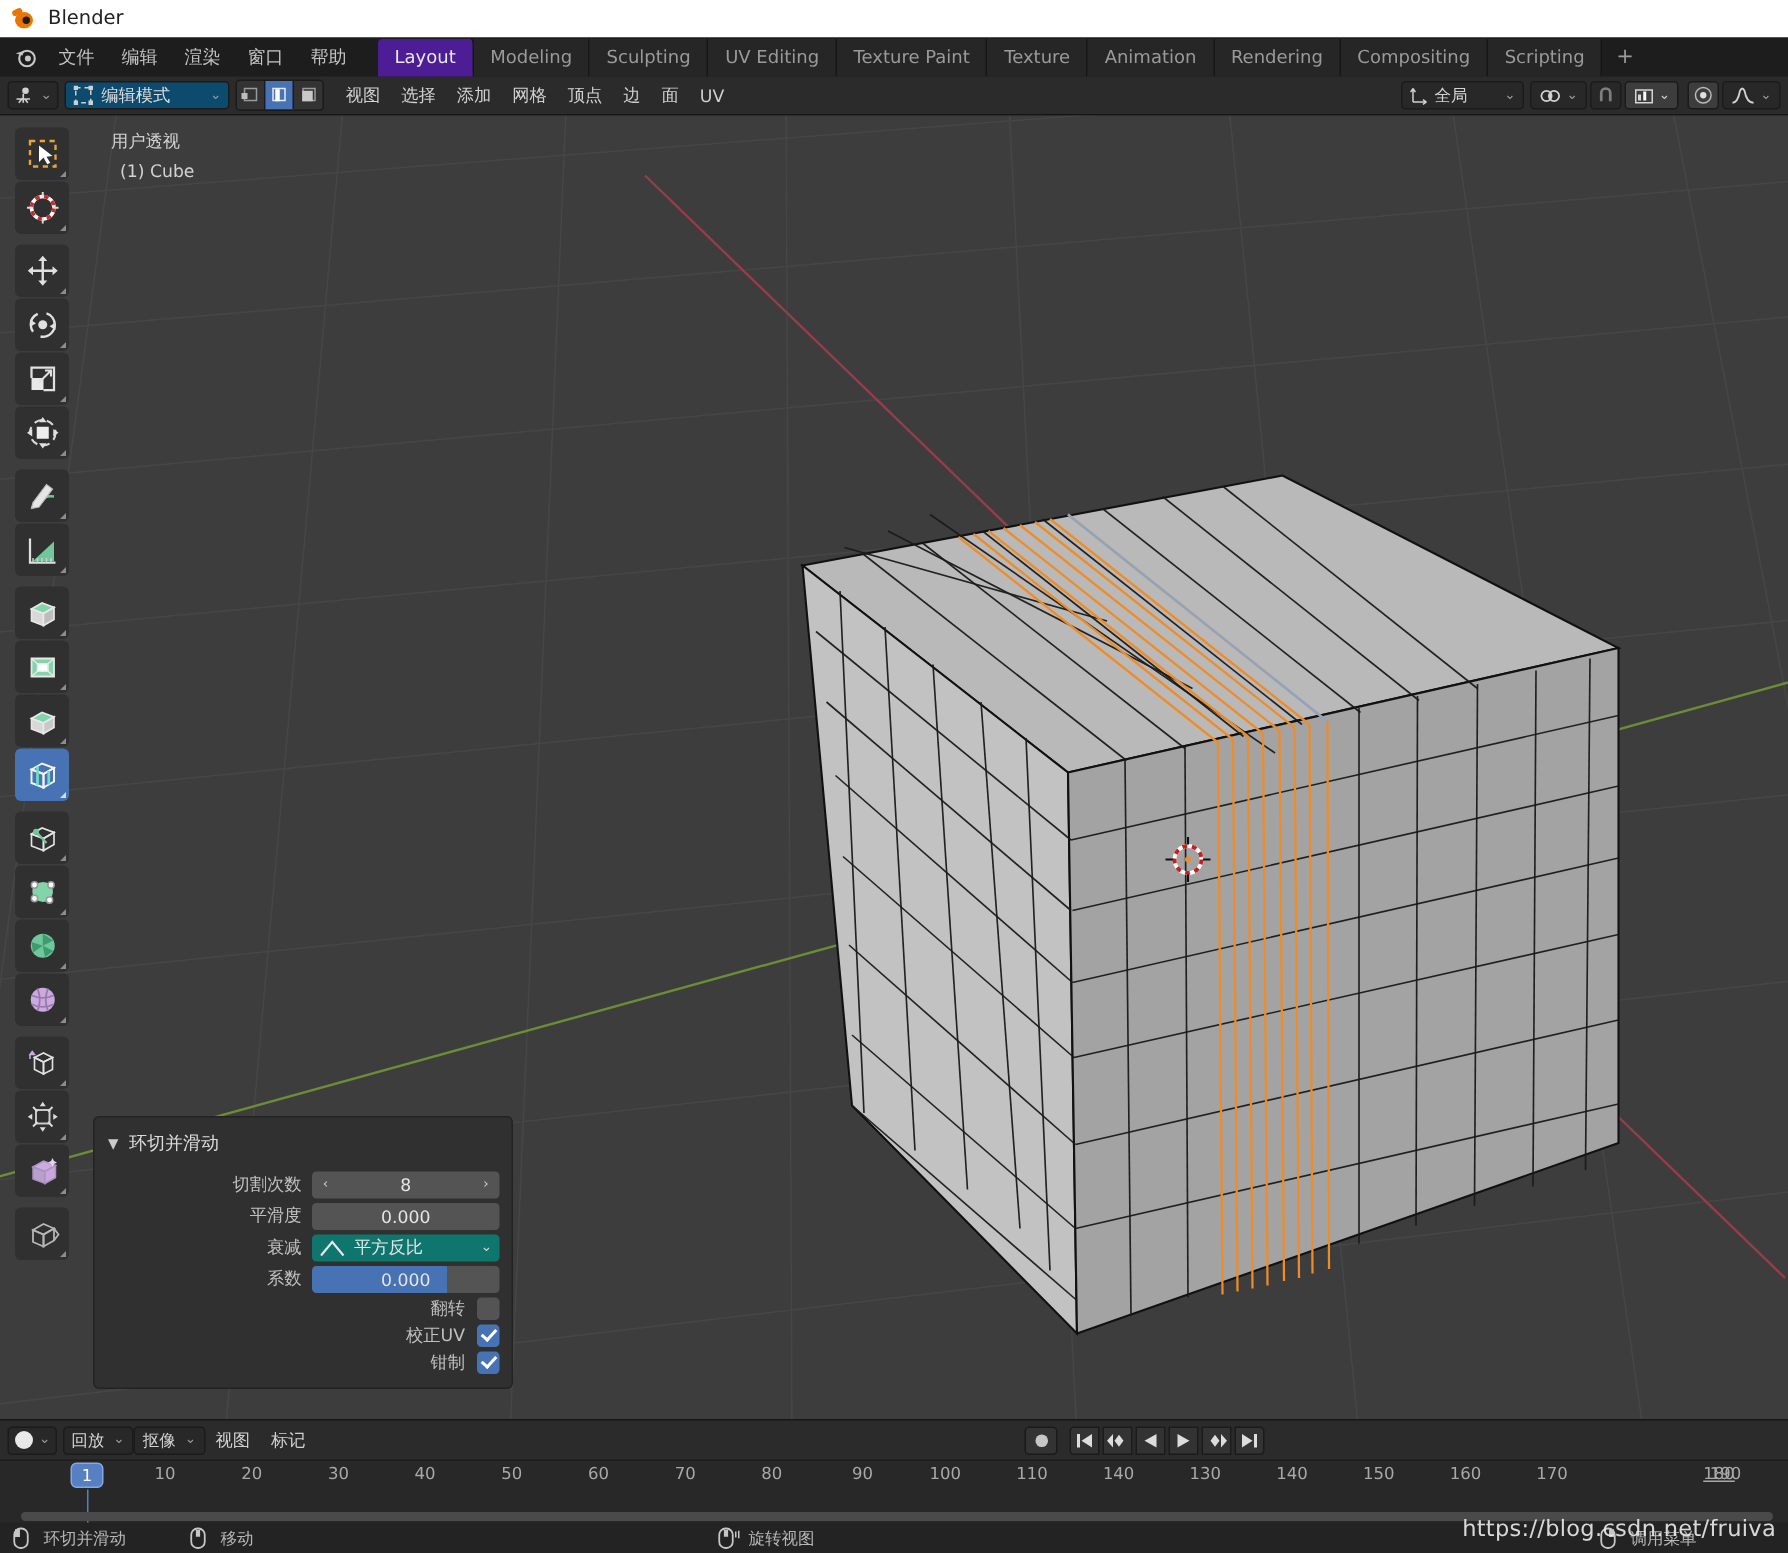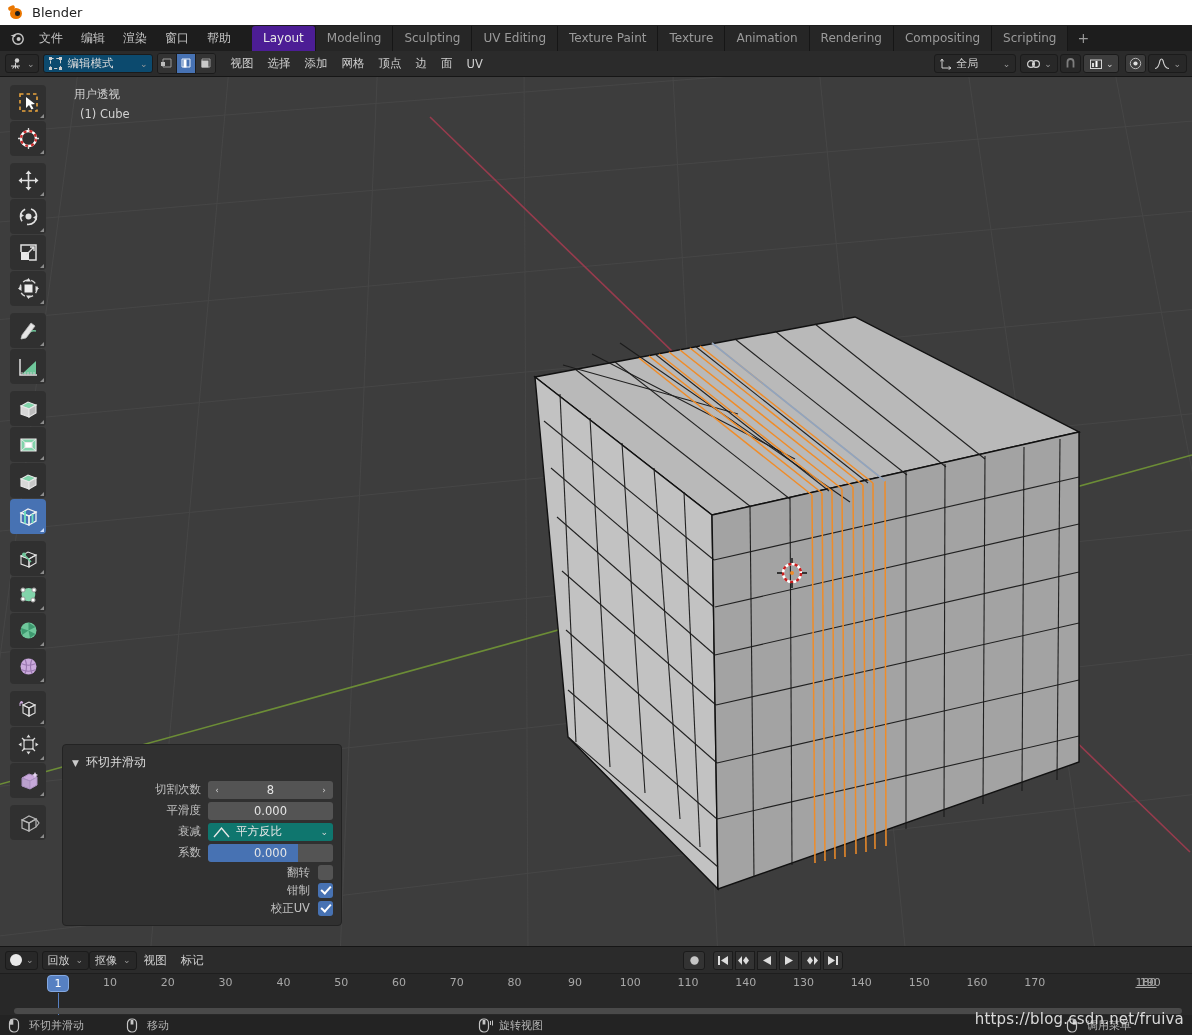--- a/index.html
+++ b/index.html
@@ -733,25 +733,25 @@
               <span>0.000</span>
             </div>
           </div>
         </div>
       <div id="opChecks">
           <div class="op-chk-row">
             <span class="lbl">翻转</span>
             <span class="chk"></span>
           </div>
           <div class="op-chk-row">
-            <span class="lbl">钳制</span>
+            <span class="lbl">校正UV</span>
             <span class="chk on"></span>
           </div>
           <div class="op-chk-row">
-            <span class="lbl">校正UV</span>
+            <span class="lbl">钳制</span>
             <span class="chk on"></span>
           </div>
         </div>
     </div>
   </div>
 
   <div class="timeline">
     <div class="tl-header">
       <div class="hbtn" style="padding:0 3px;">
         <svg width="14" height="14" viewBox="0 0 14 14">

